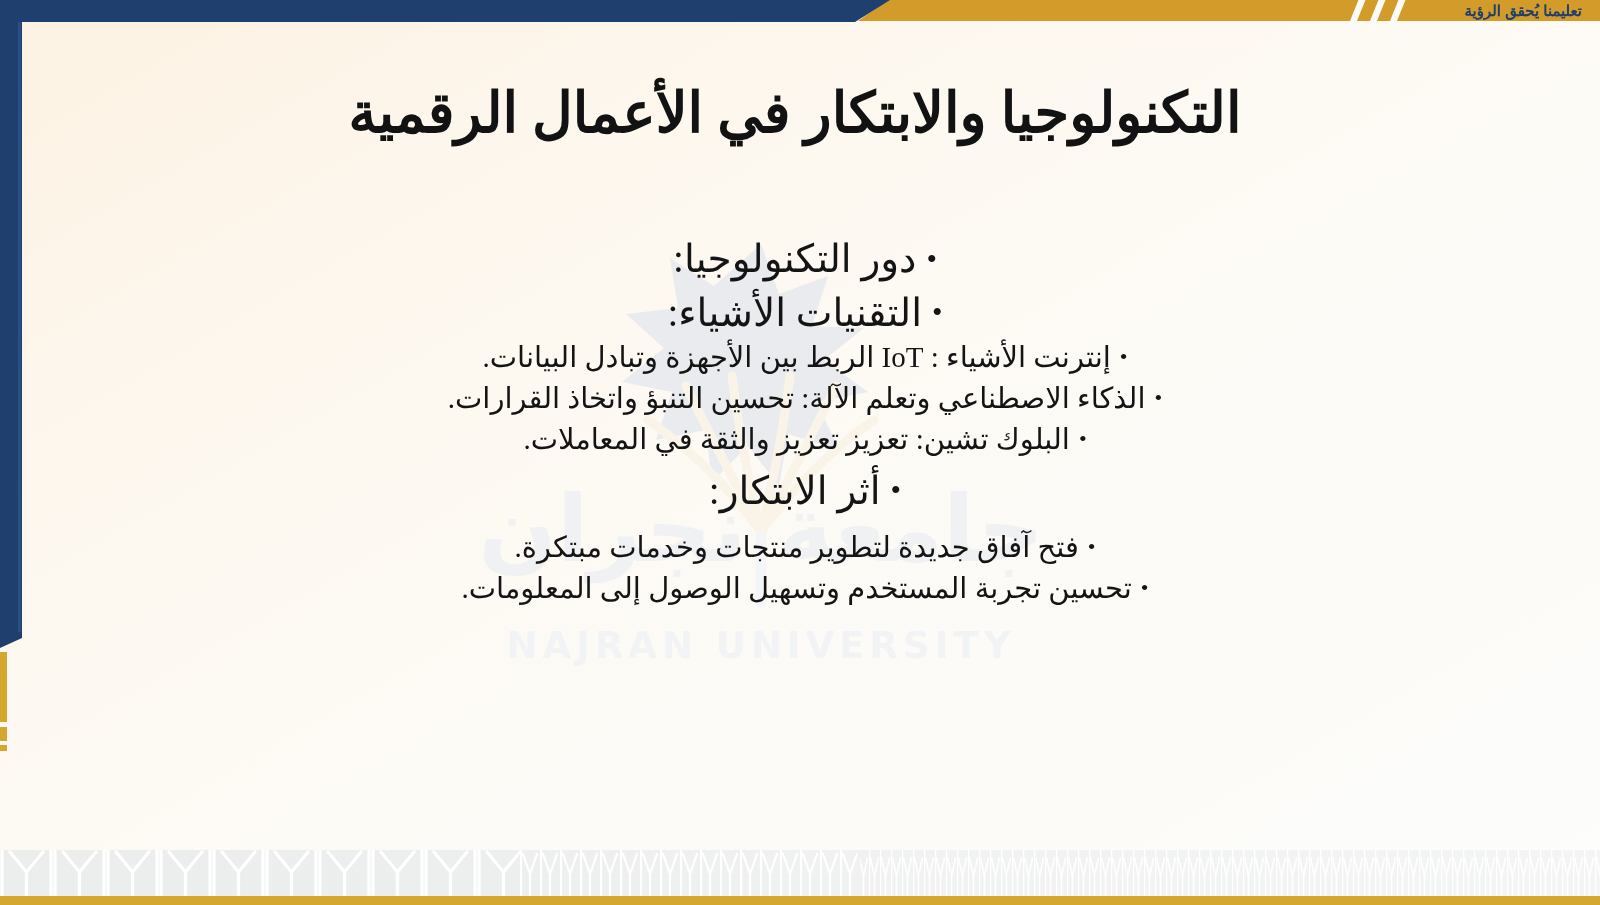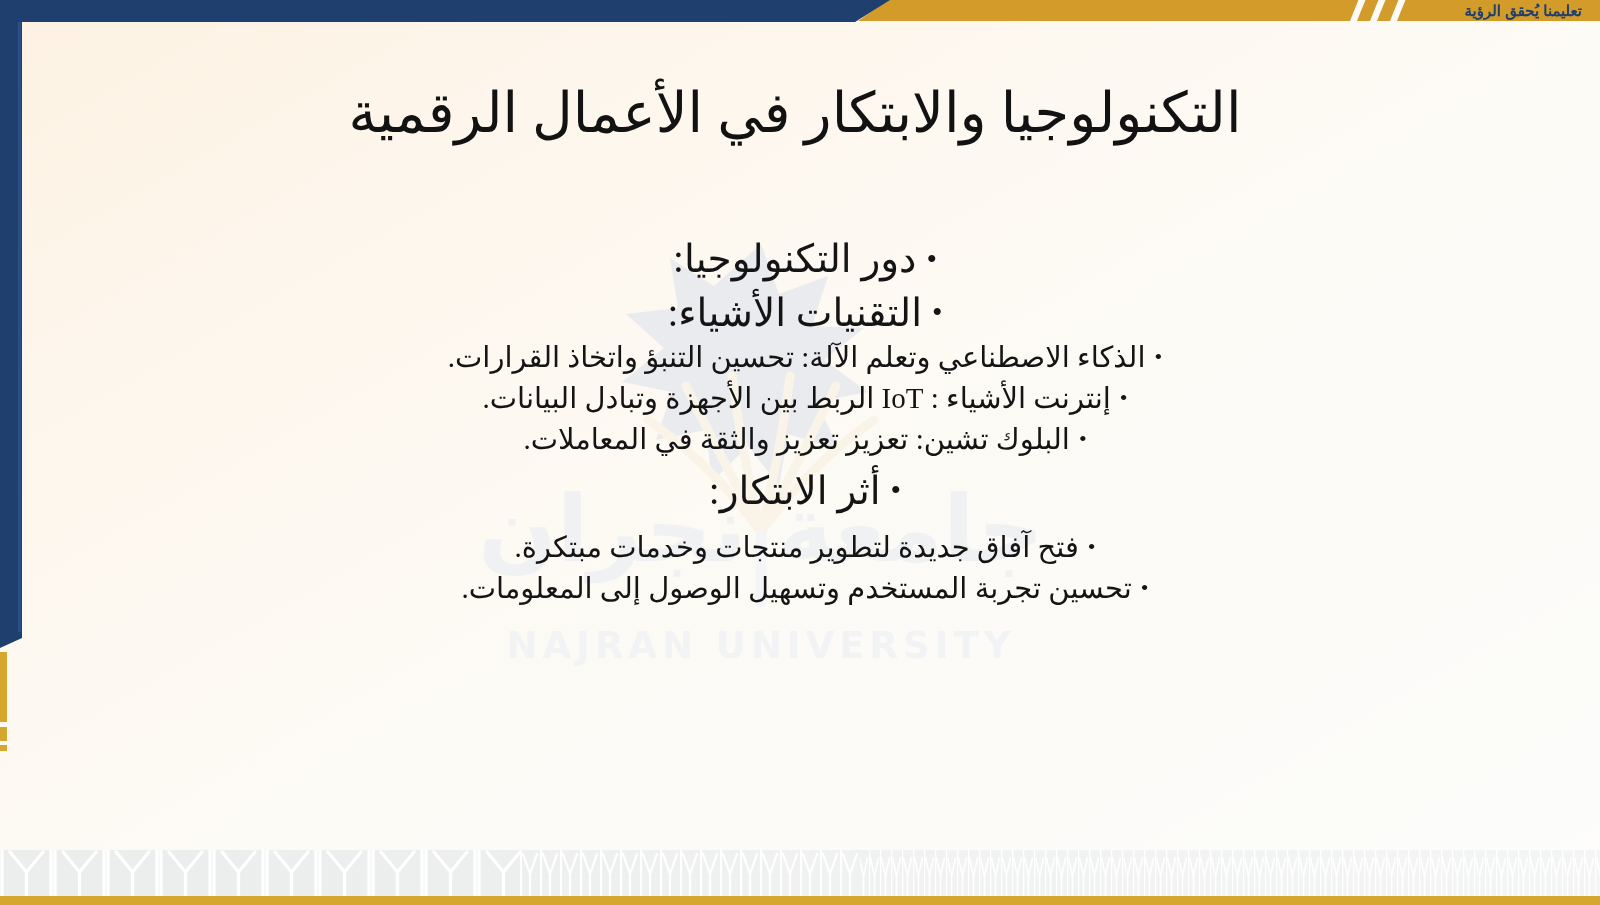--- a/index.html
+++ b/index.html
@@ -172,21 +172,21 @@
     z-index: 3;
     direction: rtl;
   }
 
   .slide-title {
     position: absolute;
     right: 90px; top: 78px;
     width: 1430px;
     text-align: center;
     font-size: 56px;
-    font-weight: normal;
+    font-weight: bold;
     color: #121212;
     line-height: 1.25;
     direction: rtl;
   }
 
   .bullets {
     position: absolute;
     right: 70px; top: 232px;
     width: 1450px;
     list-style: none;
@@ -305,22 +305,22 @@
     </svg>
   </div>
   <div class="bottom-white-wash"></div>
   <div class="bottom-gold-rule"></div>
 
   <div class="content">
     <h1 class="slide-title">التكنولوجيا والابتكار في الأعمال الرقمية</h1>
     <ul class="bullets">
         <li class="lvl-head"><span class="bul">•</span><span class="txt">دور التكنولوجيا:</span></li>
         <li class="lvl-head sp-a"><span class="bul">•</span><span class="txt">التقنيات الأشياء:</span></li>
+        <li class="lvl-sub"><span class="bul">•</span><span class="txt">إنترنت الأشياء : IoT الربط بين الأجهزة وتبادل البيانات.</span></li>
         <li class="lvl-sub"><span class="bul">•</span><span class="txt">الذكاء الاصطناعي وتعلم الآلة: تحسين التنبؤ واتخاذ القرارات.</span></li>
-        <li class="lvl-sub"><span class="bul">•</span><span class="txt">إنترنت الأشياء : IoT الربط بين الأجهزة وتبادل البيانات.</span></li>
         <li class="lvl-sub"><span class="bul">•</span><span class="txt">البلوك تشين: تعزيز تعزيز والثقة في المعاملات.</span></li>
         <li class="lvl-head sp-b"><span class="bul">•</span><span class="txt">أثر الابتكار:</span></li>
         <li class="lvl-sub sp-c"><span class="bul">•</span><span class="txt">فتح آفاق جديدة لتطوير منتجات وخدمات مبتكرة.</span></li>
         <li class="lvl-sub"><span class="bul">•</span><span class="txt">تحسين تجربة المستخدم وتسهيل الوصول إلى المعلومات.</span></li>
       </ul>
   </div>
 
 </div>
 
 </body></html>

